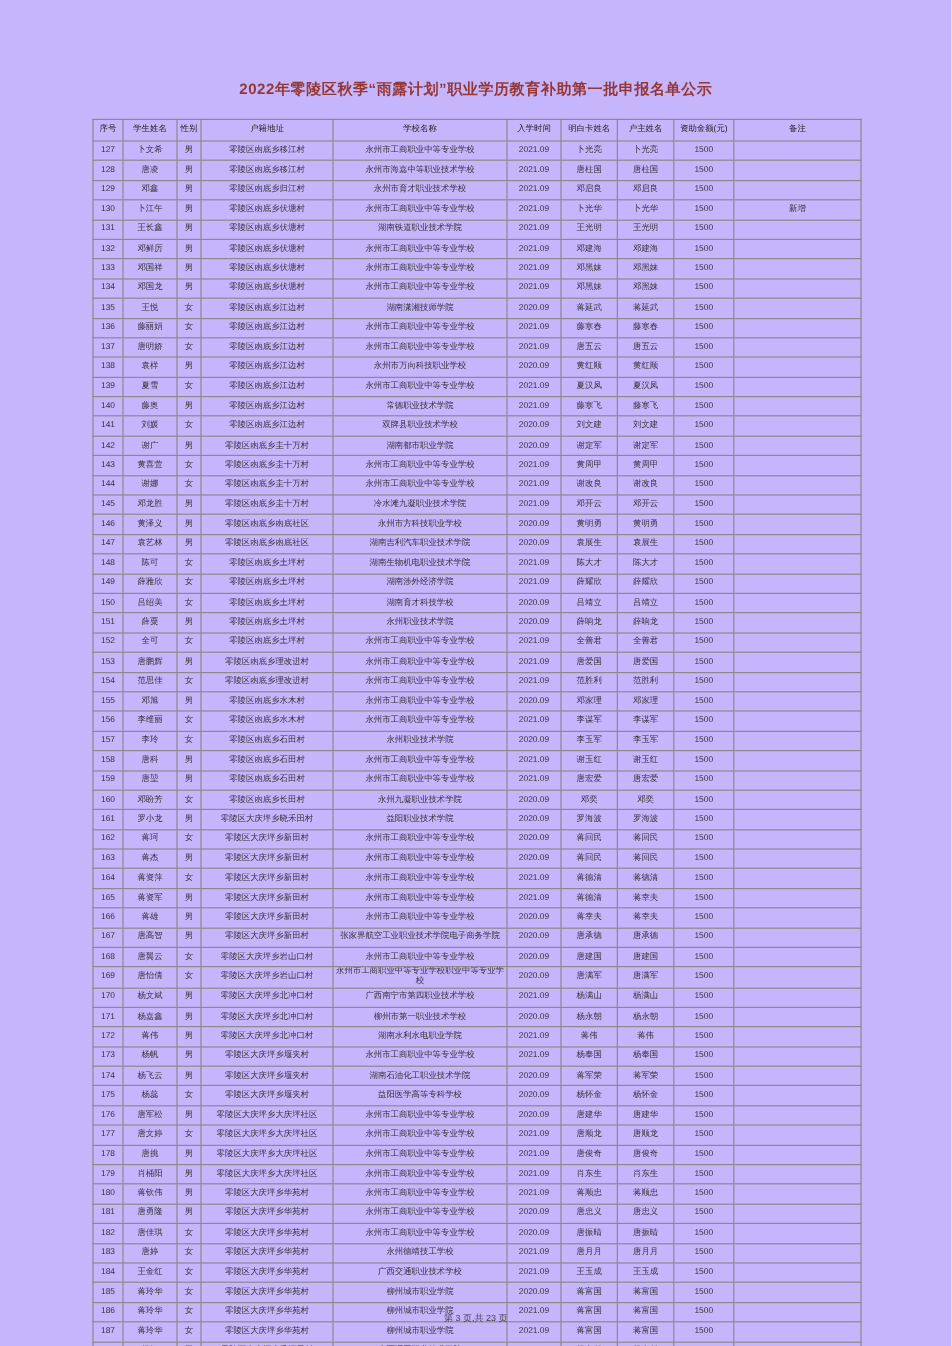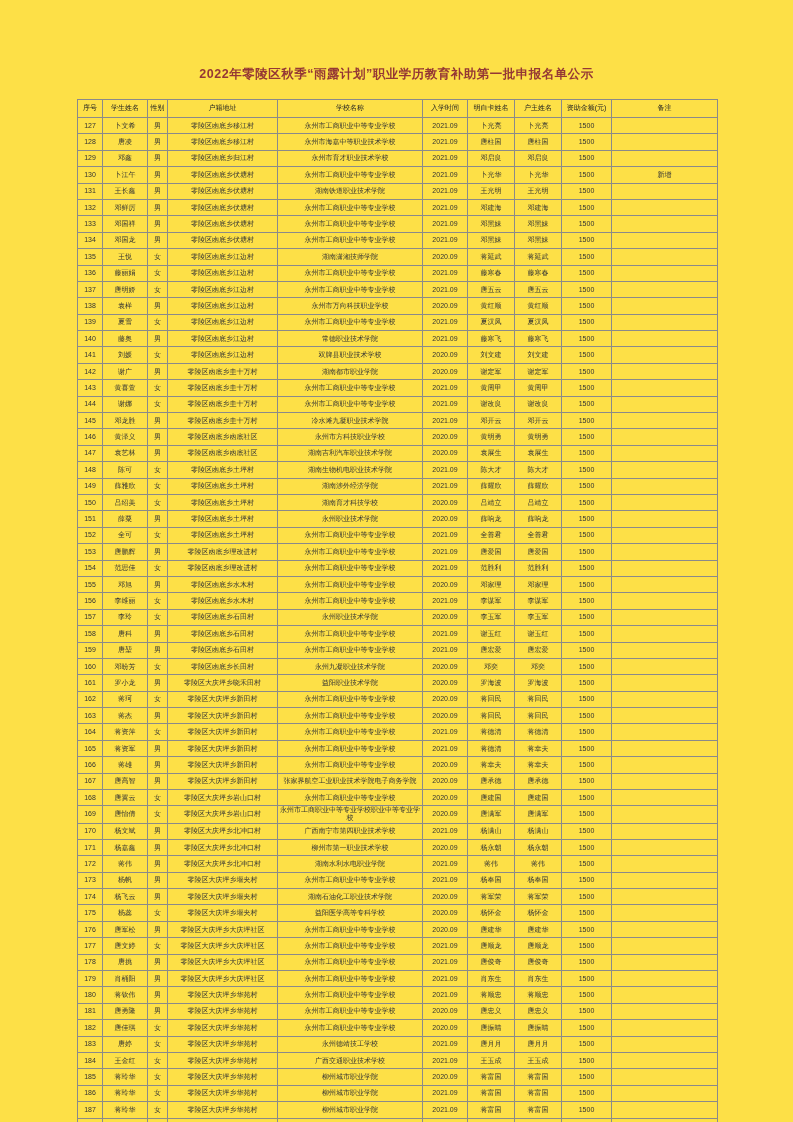--- a/index.html
+++ b/index.html
@@ -1,20 +1,20 @@
 <!DOCTYPE html>
 <html><head>
 <meta charset="utf-8">
 <style>
   html,body { margin:0; padding:0; background:#ffffff; }
   .page {
     position:relative;
     width:793px; height:1122px;
     margin:0 auto;
-    background:#fde047;
+    background:#c4b5fd;
     font-family:"Liberation Sans", sans-serif;
     overflow:hidden;
   }
   .doc-title {
     position:absolute;
     top:66px; left:0; right:0;
     text-align:center;
     font-size:12.5px;
     font-weight:bold;
     letter-spacing:0.5px;
@@ -824,14 +824,15 @@
           <td>广西理工职业技术学院</td>
           <td>2020.09</td>
           <td>杨有付</td>
           <td>杨有付</td>
           <td>1500</td>
           <td></td>
         </tr>
       </tbody>
   </table>
 
+  <div class="page-footer">第 3 页,共 23 页</div>
 
 </div>
 
 </body></html>

